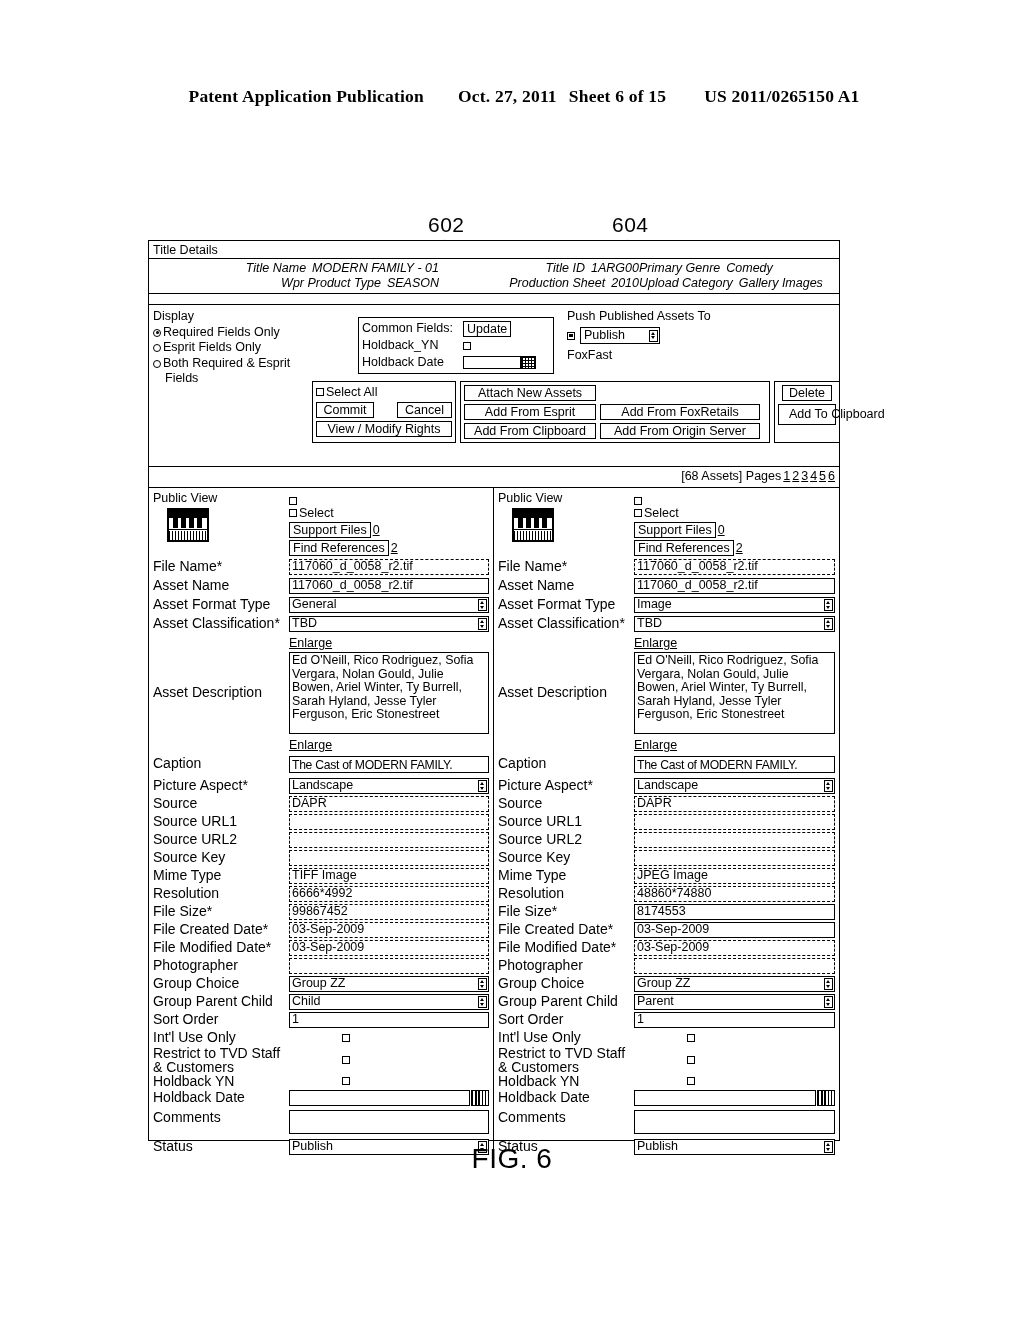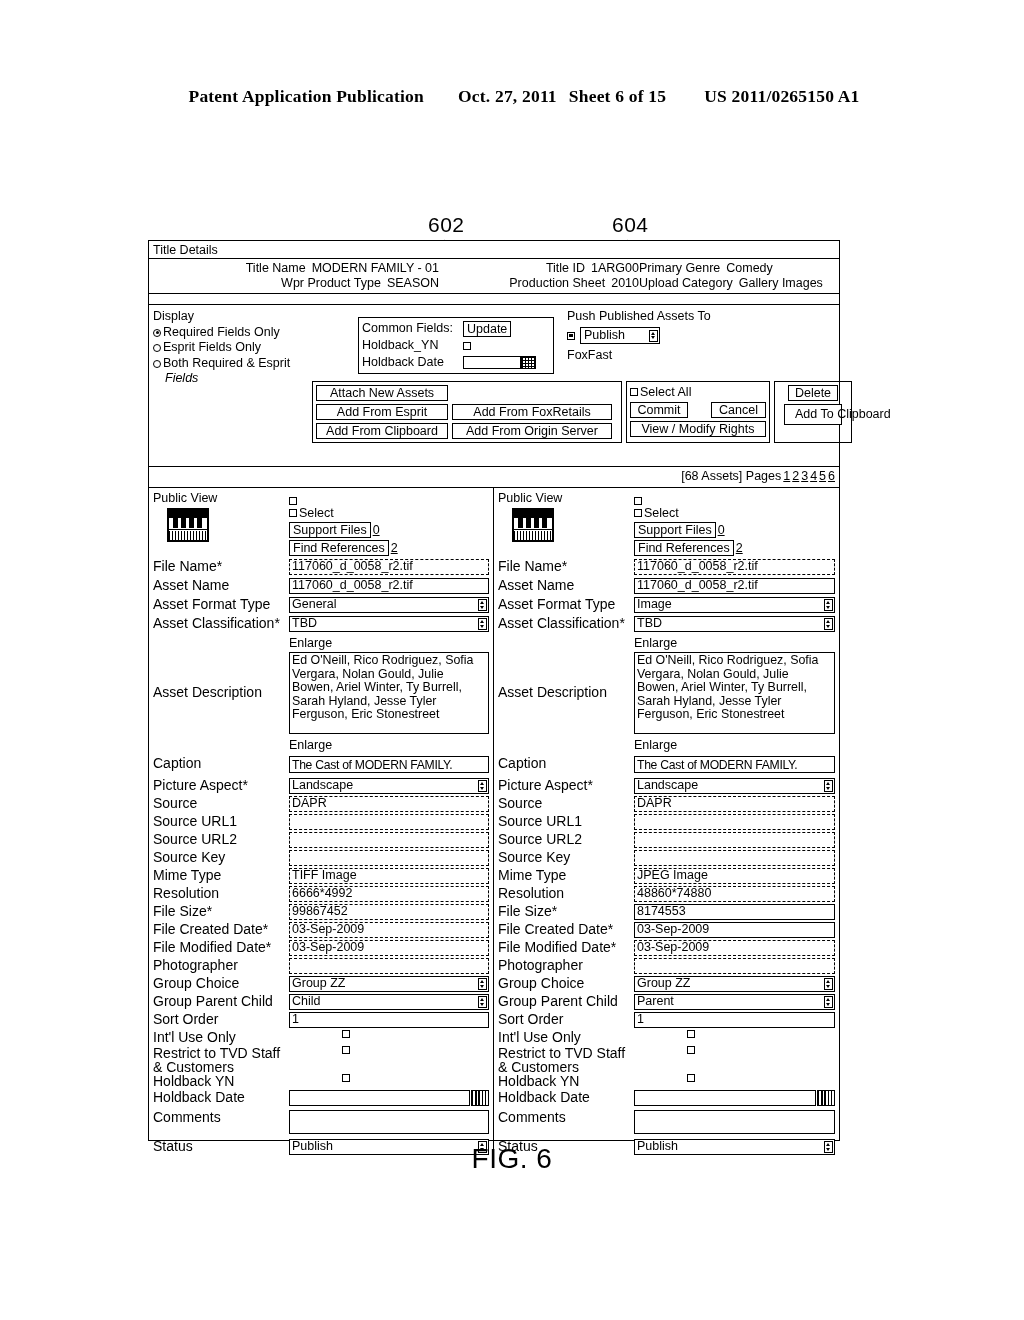--- a/index.html
+++ b/index.html
@@ -68,21 +68,21 @@
     font-size: 12.5px;
     line-height: 16px;
   }
 
   
   #title-info {
     padding: 2px 0 2px 0;
     font-size: 12.5px;
     line-height: 15px;
   }
-  .ti-row { display: flex; width: 100%; }
+  .ti-row { display: flex; width: 100%; font-style: italic; }
   .ti-cell { display: flex; }
   .ti-lab { text-align: right; white-space: nowrap; }
   .ti-val { white-space: nowrap; margin-left: 6px; }
   .ti-c1 { width: 290px; justify-content: flex-end; }
   .ti-c2 { width: 200px; justify-content: flex-end; }
   .ti-c3 { width: 200px; justify-content: flex-start; }
 
   
   #spacer-strip { height: 11px; }
 
@@ -106,21 +106,21 @@
     flex: none;
     background: #fff;
     position: relative;
   }
   .radio.sel::after {
     content: "";
     position: absolute; left: 1.6px; top: 1.6px;
     width: 3.4px; height: 3.4px;
     background: #000; border-radius: 50%;
   }
-  .display-indent { padding-left: 12px; font-style: italic; }
+  .display-indent { padding-left: 12px; }
 
   
   #common-fields {
     position: absolute; left: 209px; top: 12px;
     width: 196px; height: 57px;
     border: 1.5px solid #000;
     padding: 2px 3px;
     font-size: 12.5px;
     line-height: 17px;
   }
@@ -286,21 +286,21 @@
   }
   .thumb .hatch {
     position: absolute; left: 0; bottom: 0; width: 100%; height: 9px;
     background: repeating-linear-gradient(to right, #000 0 1px, #fff 1px 3px);
   }
   .thumb .sky {
     position: absolute; left: 0; top: 0; width: 100%; height: 8px;
     background: #000;
   }
 
-  .lnk { font-size: 12.5px; line-height: 14px; }
+  .lnk { font-size: 12.5px; line-height: 14px; text-decoration: underline; }
   .selbtn-row { display: flex; align-items: center; gap: 2px; font-size: 12.5px; line-height: 14px; }
 
   .descbox {
     border: 1.6px solid #000;
     background: #fff;
     font-size: 12.4px;
     line-height: 13.6px;
     padding: 1px 2px;
     height: 82px;
     overflow: hidden;
@@ -308,21 +308,21 @@
   .capbox {
     border: 1.6px solid #000;
     background: #fff;
     font-size: 12.2px;
     line-height: 14px;
     padding: 1px 2px;
     height: 17px;
     letter-spacing: -0.3px;
     overflow: hidden;
   }
-  .cbrow { display: flex; min-height: 15px; gap: 45px; }
+  .cbrow { display: flex; align-items: center; min-height: 15px; gap: 45px; }
   .cbrow .cb { margin-left: 8px; }
   .two-line { line-height: 14px; }
 
   .hbdate-row { display: flex; align-items: center; }
   .hbfield {
     border: 1.4px solid #000; background: #fff;
     height: 16px; flex: 1;
   }
   .hbcal {
     width: 18px; height: 16px; flex: none;
@@ -445,49 +445,49 @@
           <span class="cb checked"></span>
           <span class="select" style="width:80px;margin-left:5px">
             <span>Publish</span>
             <span class="arrow"></span>
           </span>
         </div>
         <div style="margin-top:4px">FoxFast</div>
       </div>
 
       <div id="btn-cluster">
-        <div class="cluster-box" style="width:310px">
-          <div class="brow">
-            <span class="btn" style="width:132px">Attach New Assets</span>
-          </div>
-          <div class="brow">
-            <span class="btn" style="width:132px">Add From Esprit</span>
-            <span class="btn" style="width:160px">Add From FoxRetails</span>
-          </div>
-          <div class="brow">
-            <span class="btn" style="width:132px">Add From Clipboard</span>
-            <span class="btn" style="width:160px">Add From Origin Server</span>
-          </div>
-        </div>
-
         <div class="cluster-box" style="width:144px">
           <div class="selbtn-row">
             <span class="cb"></span>
             <span>Select All</span>
           </div>
           <div class="brow" style="justify-content:space-between">
             <span class="btn" style="width:58px">Commit</span>
             <span class="btn" style="width:55px">Cancel</span>
           </div>
           <div class="brow">
             <span class="btn" style="width:136px">View / Modify Rights</span>
           </div>
         </div>
 
-        <div class="cluster-box" style="width:78px;align-items:center">
+        <div class="cluster-box" style="width:310px">
+          <div class="brow">
+            <span class="btn" style="width:132px">Attach New Assets</span>
+          </div>
+          <div class="brow">
+            <span class="btn" style="width:132px">Add From Esprit</span>
+            <span class="btn" style="width:160px">Add From FoxRetails</span>
+          </div>
+          <div class="brow">
+            <span class="btn" style="width:132px">Add From Clipboard</span>
+            <span class="btn" style="width:160px">Add From Origin Server</span>
+          </div>
+        </div>
+
+        <div class="cluster-box" style="width:66px;align-items:center">
           <span class="btn" style="width:50px">Delete</span>
           <span class="btn" style="width:58px;line-height:15px;padding:2px 10px">Add To Clipboard</span>
         </div>
       </div>
     </div>
 
     <div id="pages-bar">
       <span>[68 Assets]</span>
       <span>Pages</span><u>1</u><u>2</u><u>3</u><u>4</u><u>5</u><u>6</u>
     </div>

